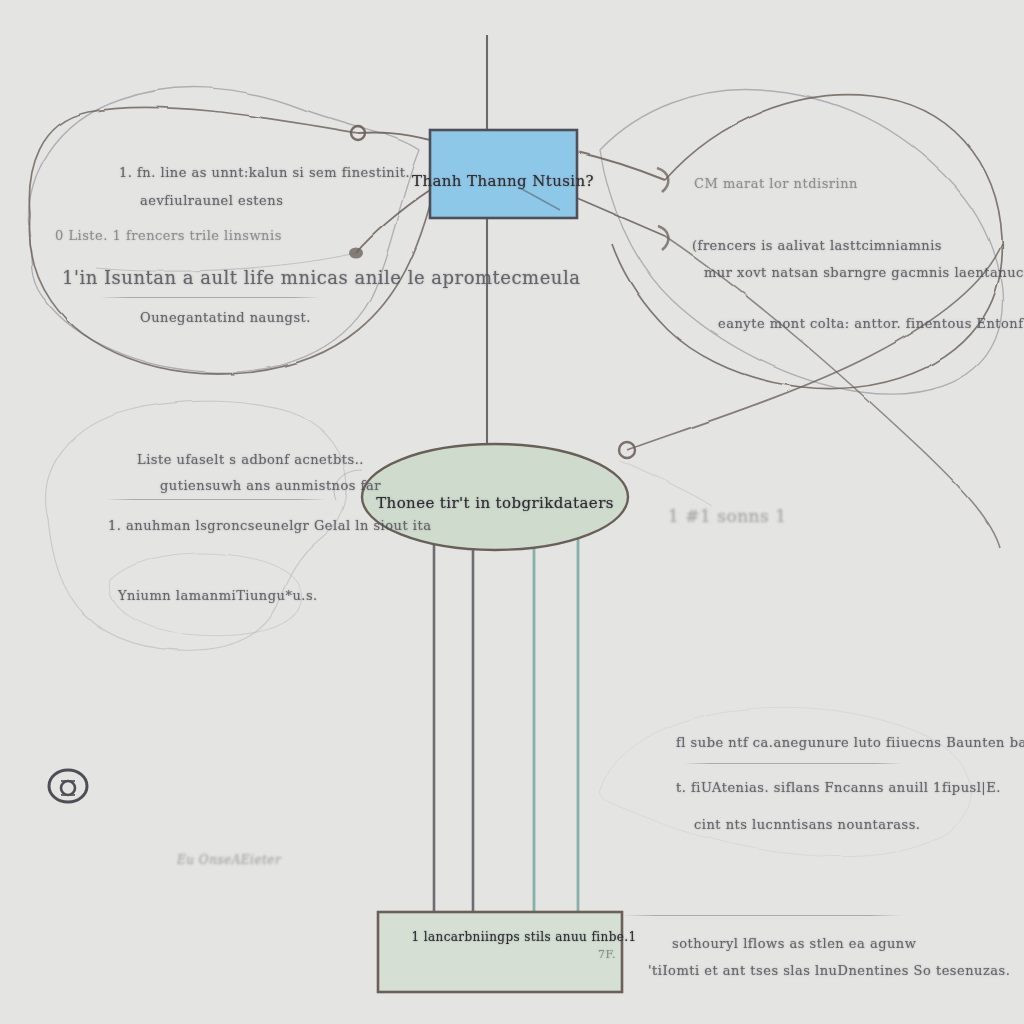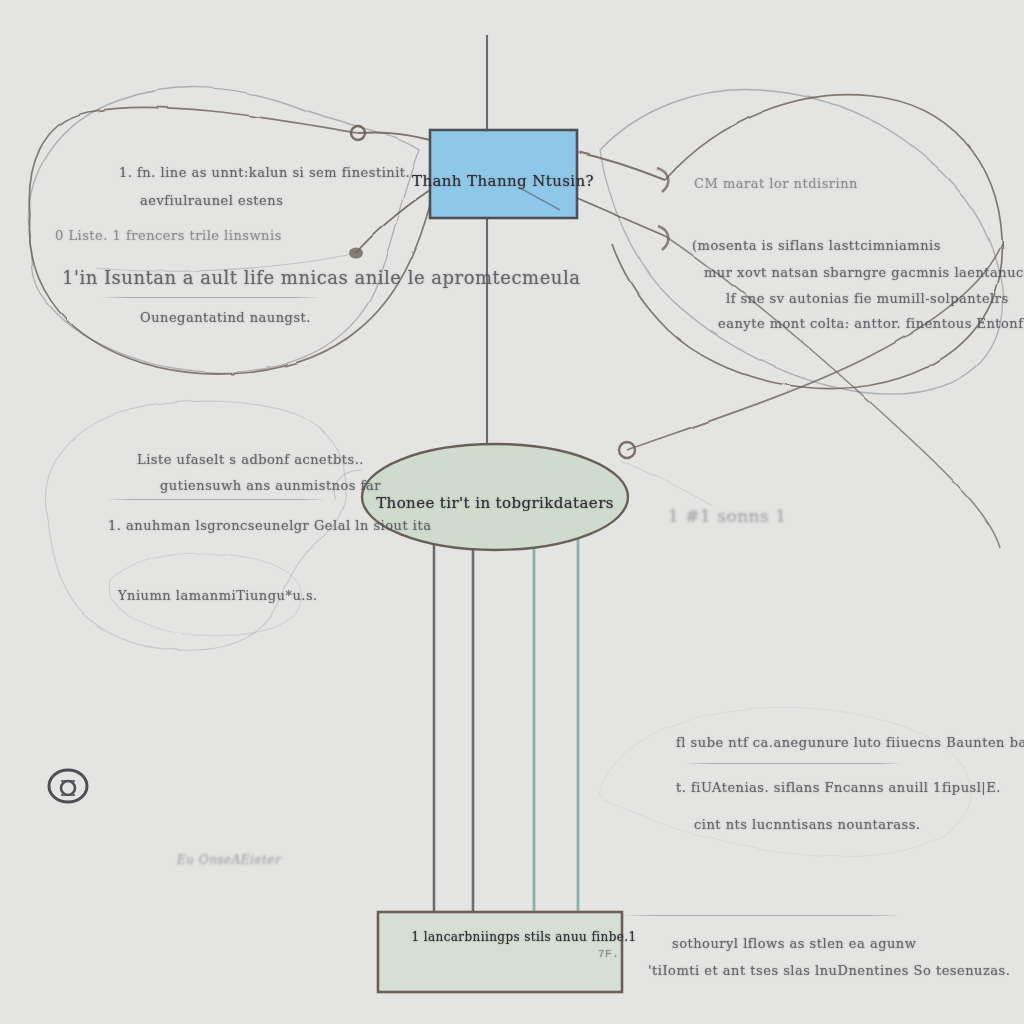--- a/index.html
+++ b/index.html
@@ -172,23 +172,22 @@
   <div class="node-label" style="left:524px;top:930px;font-size:12px;">1 lancarbniingps  stils anuu finbe.1</div>
 
   <div class="blurtext" style="left:108px;top:165px;font-size:13px;margin-left:11px;">1.  fn. line as unnt:kalun si sem finestinit.</div>
   <div class="blurtext" style="left:140px;top:193px;font-size:13px;">aevfiulraunel  estens</div>
   <div class="blurtext t-faint" style="left:55px;top:228px;font-size:13px;">0  Liste.  1  frencers  trile  linswnis</div>
   <div class="blurtext" style="left:62px;top:267px;font-size:18px;">1'in Isuntan  a  ault life mnicas  anile  le apromtecmeula</div>
   <div class="rule" style="left:100px;top:297px;width:220px;"></div>
   <div class="blurtext" style="left:140px;top:310px;font-size:13px;">Ounegantatind  naungst.</div>
 
   <div class="blurtext t-faint" style="left:694px;top:176px;font-size:13px;">CM   marat lor  ntdisrinn</div>
-  <div class="blurtext" style="left:692px;top:238px;font-size:13px;">(mosenta is  siflans  lasttcimniamnis</div>
+  <div class="blurtext" style="left:692px;top:238px;font-size:13px;">(frencers is  aalivat  lasttcimniamnis</div>
   <div class="blurtext" style="left:704px;top:265px;font-size:13px;">mur  xovt  natsan  sbarngre  gacmnis  laentanuco</div>
-  <div class="blurtext" style="left:726px;top:291px;font-size:13px;">lf sne  sv autonias  fie  mumill-solpantelrs</div>
   <div class="blurtext" style="left:718px;top:316px;font-size:13px;">eanyte  mont colta: anttor. finentous  Entonf sc</div>
 
   <div class="blurtext" style="left:137px;top:452px;font-size:13px;">Liste  ufaselt s  adbonf  acnetbts..</div>
   <div class="blurtext" style="left:160px;top:478px;font-size:13px;">gutiensuwh  ans  aunmistnos  far</div>
   <div class="rule" style="left:106px;top:499px;width:220px;"></div>
   <div class="blurtext" style="left:108px;top:518px;font-size:13px;">1. anuhman  lsgroncseunelgr Gelal  ln siout ita</div>
   <div class="blurtext" style="left:118px;top:588px;font-size:13px;">Yniumn lamanmiTiungu*u.s.</div>
 
   <div class="blurtext t-vfaint" style="left:668px;top:506px;font-size:17px;">1  #1 sonns   1</div>
 
@@ -196,15 +195,15 @@
   <div class="rule" style="left:684px;top:763px;width:218px;"></div>
   <div class="blurtext" style="left:676px;top:780px;font-size:13px;">t.  fiUAtenias.  siflans  Fncanns  anuill   1fipusl|E.</div>
   <div class="blurtext" style="left:694px;top:817px;font-size:13px;">cint nts lucnntisans  nountarass.</div>
 
   <div class="rule" style="left:622px;top:915px;width:280px;"></div>
   <div class="blurtext" style="left:672px;top:936px;font-size:13px;">sothouryl  lflows  as   stlen ea  agunw</div>
   <div class="blurtext" style="left:648px;top:963px;font-size:13px;">'tiIomti et  ant  tses  slas  lnuDnentines  So  tesenuzas.</div>
 
   <div class="blurtext t-vfaint" style="left:148px;top:853px;font-size:12px;font-style:italic;margin-left:29px;">Eu  OnseAEieter</div>
 
-  <div class="blurtext t-faint" style="left:598px;top:948px;font-size:11px;font-family:Liberation Mono, monospace;">7F.</div>
+  <div class="blurtext t-faint" style="left:598px;top:948px;font-size:11px;">7F.</div>
 
 </div>
 
 </body></html>

